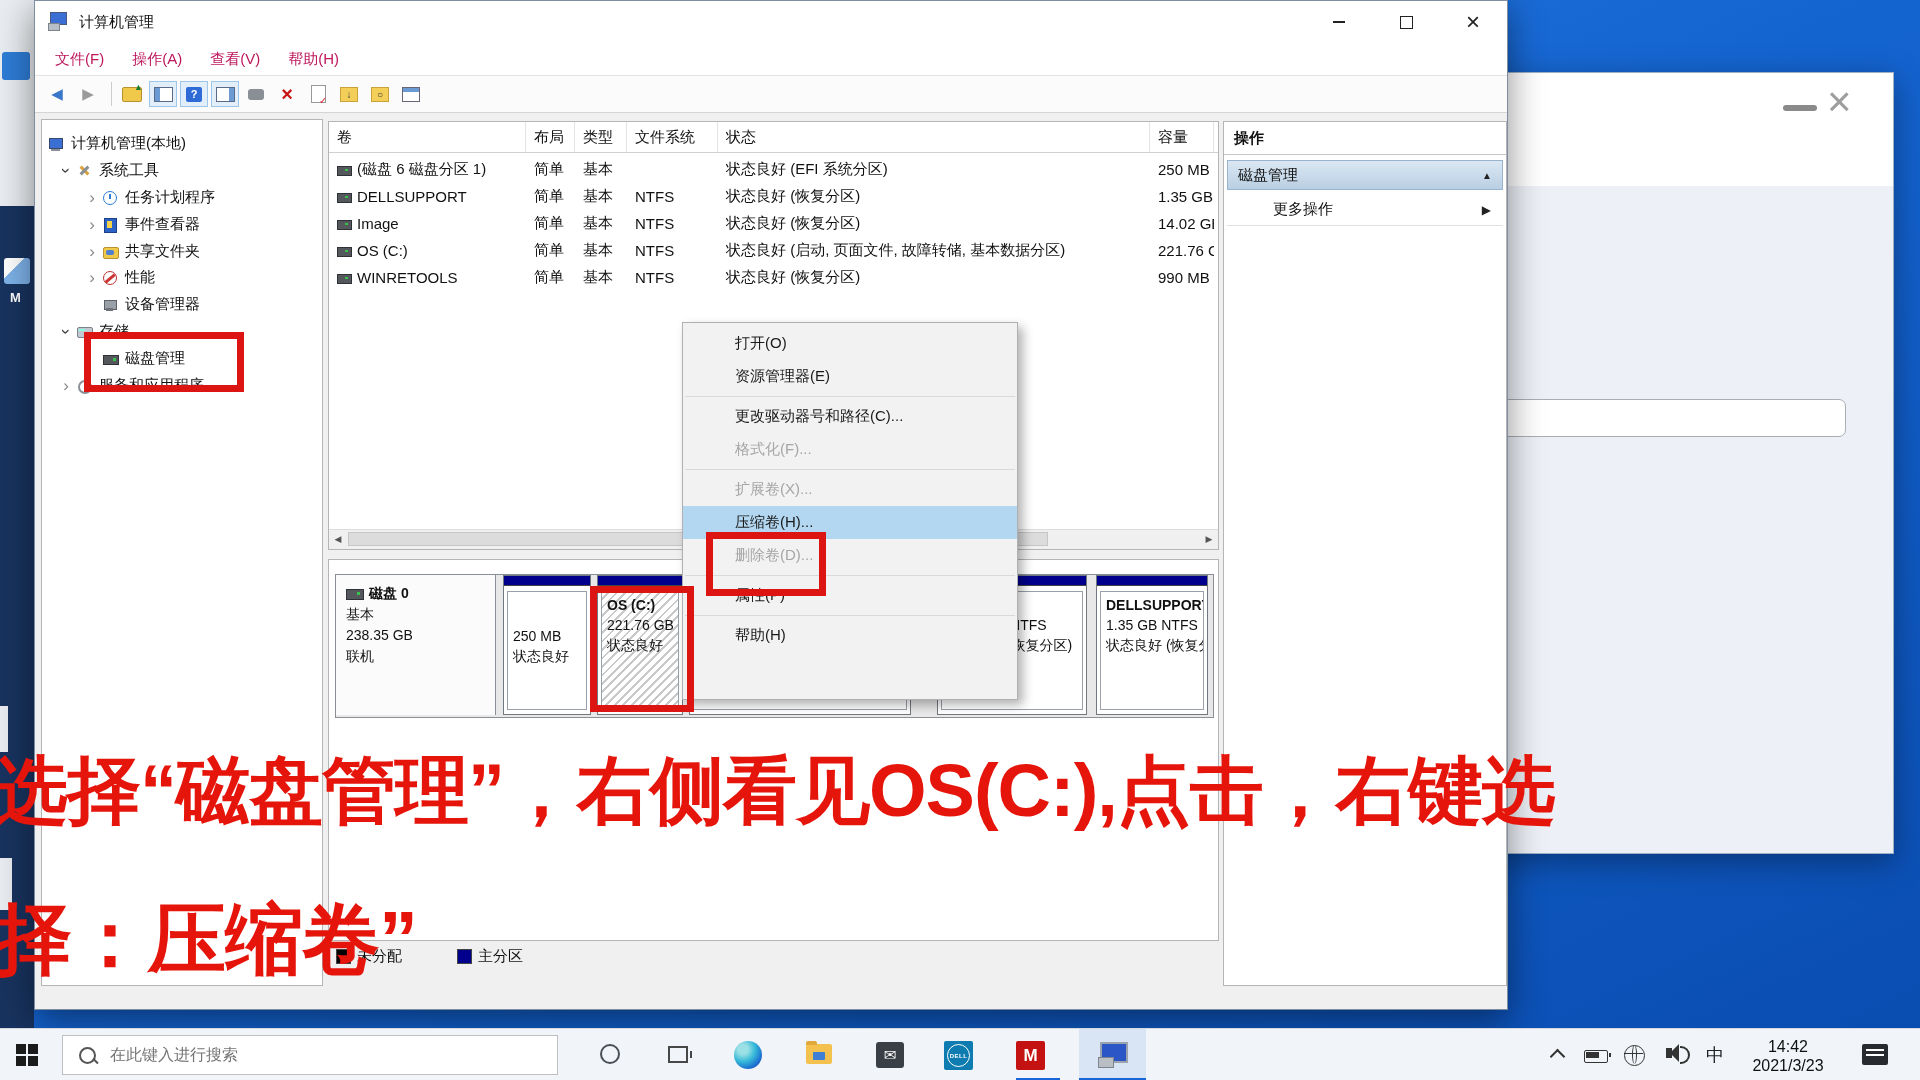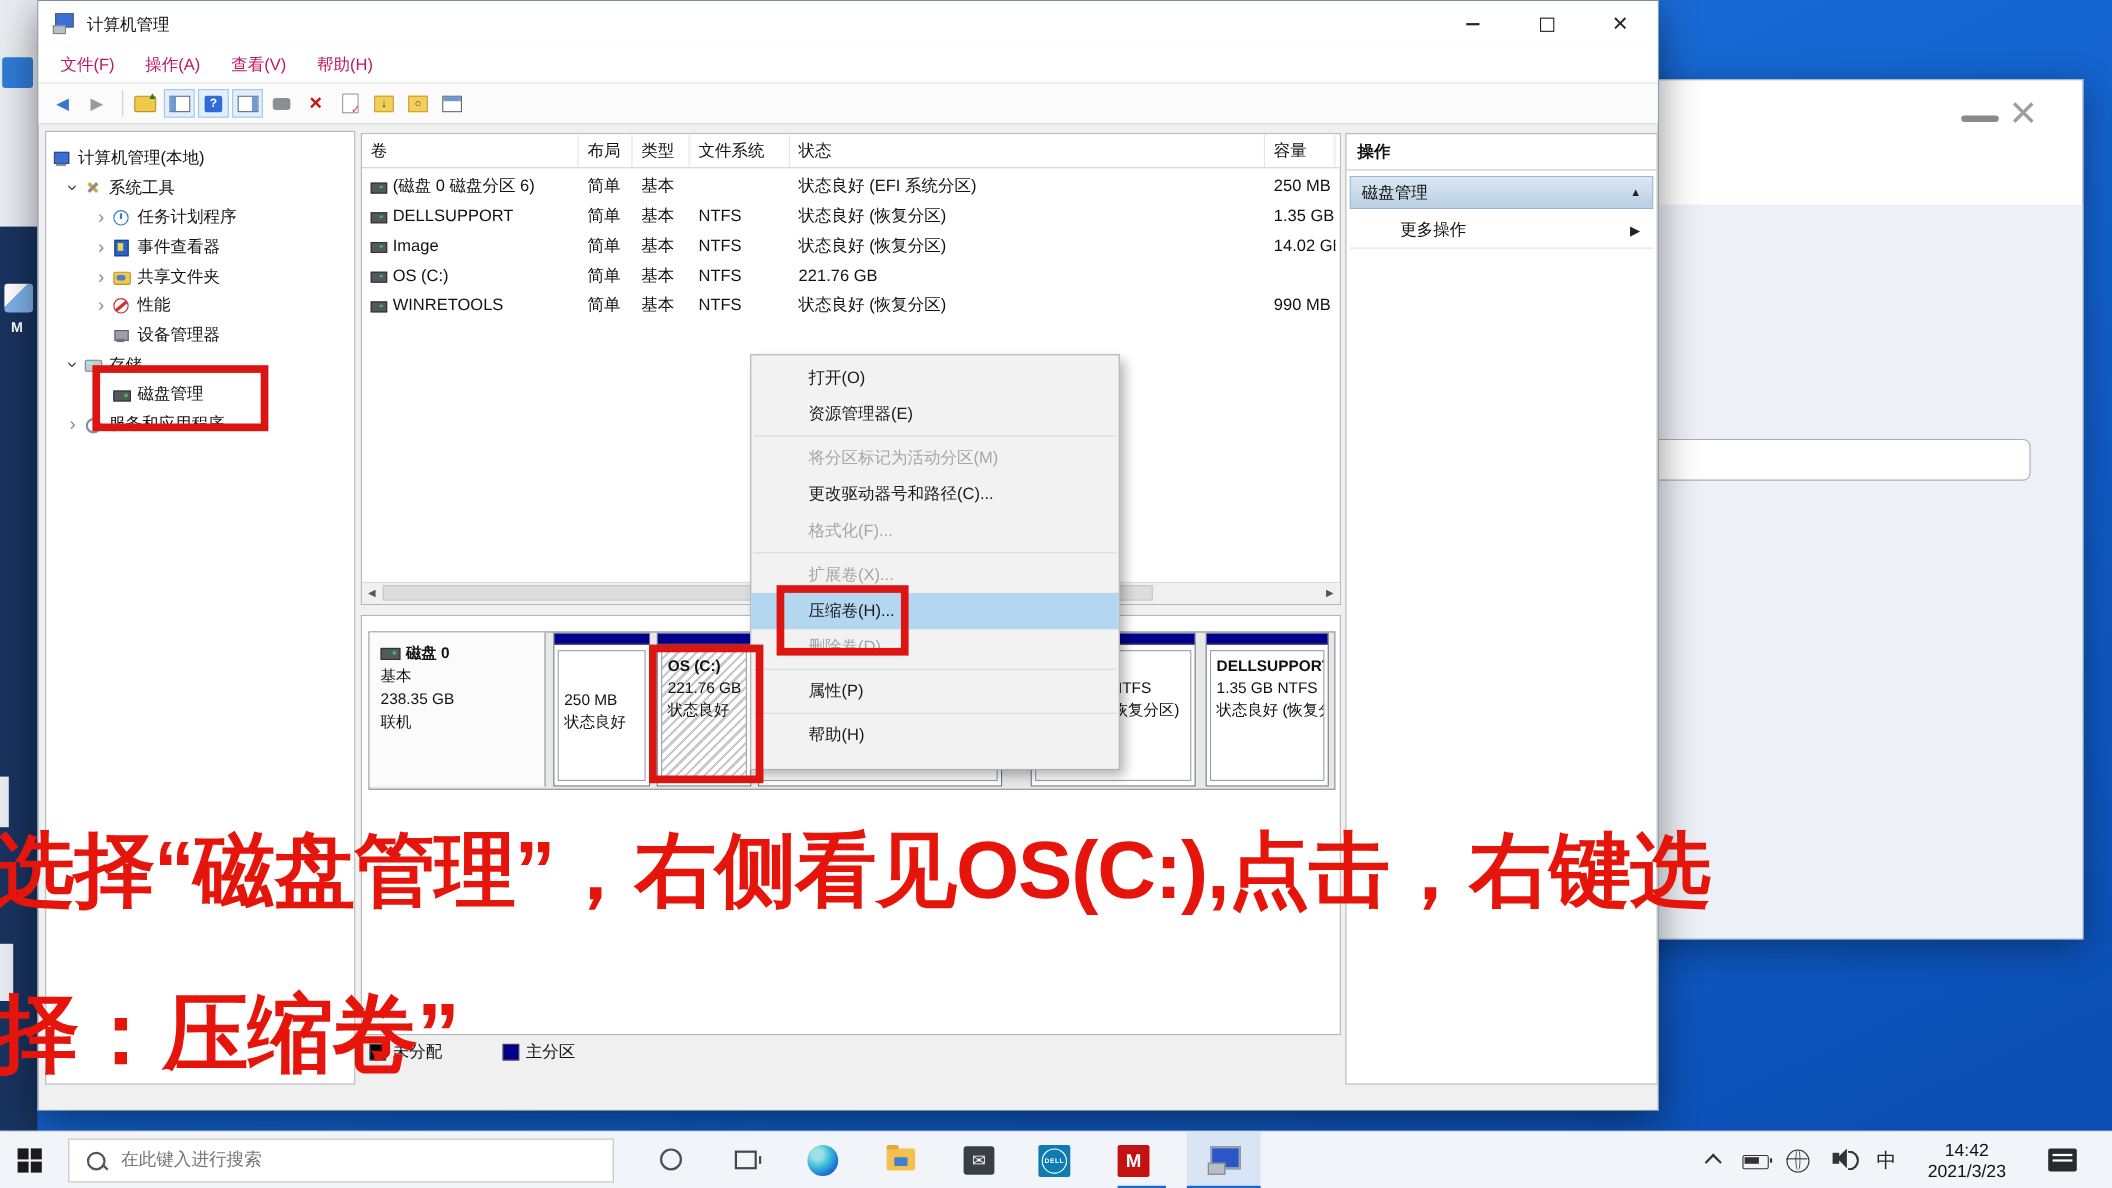--- a/index.html
+++ b/index.html
@@ -328,21 +328,21 @@
         <div class="hc">卷</div>
         <div class="hc">布局</div>
         <div class="hc">类型</div>
         <div class="hc">文件系统</div>
         <div class="hc">状态</div>
         <div class="hc">容量</div>
       </div>
       <div class="vrow vgrid" style="top:34px">
         <div class="c">
             <span class="vic"></span>
-            <span>(磁盘 0 磁盘分区 6)</span>
+            <span>(磁盘 6 磁盘分区 1)</span>
           </div>
         <div class="c">简单</div>
         <div class="c">基本</div>
         <div class="c"></div>
         <div class="c">状态良好 (EFI 系统分区)</div>
         <div class="c">250 MB</div>
       </div>
       <div class="vrow vgrid" style="top:61px">
         <div class="c">
             <span class="vic"></span>
@@ -366,20 +366,21 @@
         <div class="c">14.02 GB</div>
       </div>
       <div class="vrow vgrid" style="top:115px">
         <div class="c">
             <span class="vic"></span>
             <span>OS (C:)</span>
           </div>
         <div class="c">简单</div>
         <div class="c">基本</div>
         <div class="c">NTFS</div>
+        <div class="c">状态良好 (启动, 页面文件, 故障转储, 基本数据分区)</div>
         <div class="c">221.76 GB</div>
       </div>
       <div class="vrow vgrid" style="top:142px">
         <div class="c">
             <span class="vic"></span>
             <span>WINRETOOLS</span>
           </div>
         <div class="c">简单</div>
         <div class="c">基本</div>
         <div class="c">NTFS</div>
@@ -457,21 +458,20 @@
         <span>更多操作</span>
         <span class="arr">▶</span>
       </div>
     </div>
   </div>
 
   <div class="a ctx">
     <div class="mi">打开(O)</div>
     <div class="mi">资源管理器(E)</div>
     <div class="msep"></div>
-    <div class="mi dis">将分区标记为活动分区(M)</div>
     <div class="mi">更改驱动器号和路径(C)...</div>
     <div class="mi dis">格式化(F)...</div>
     <div class="msep"></div>
     <div class="mi dis">扩展卷(X)...</div>
     <div class="mi hl">压缩卷(H)...</div>
     <div class="mi dis">删除卷(D)...</div>
     <div class="msep"></div>
     <div class="mi">属性(P)</div>
     <div class="msep"></div>
     <div class="mi">帮助(H)</div>

